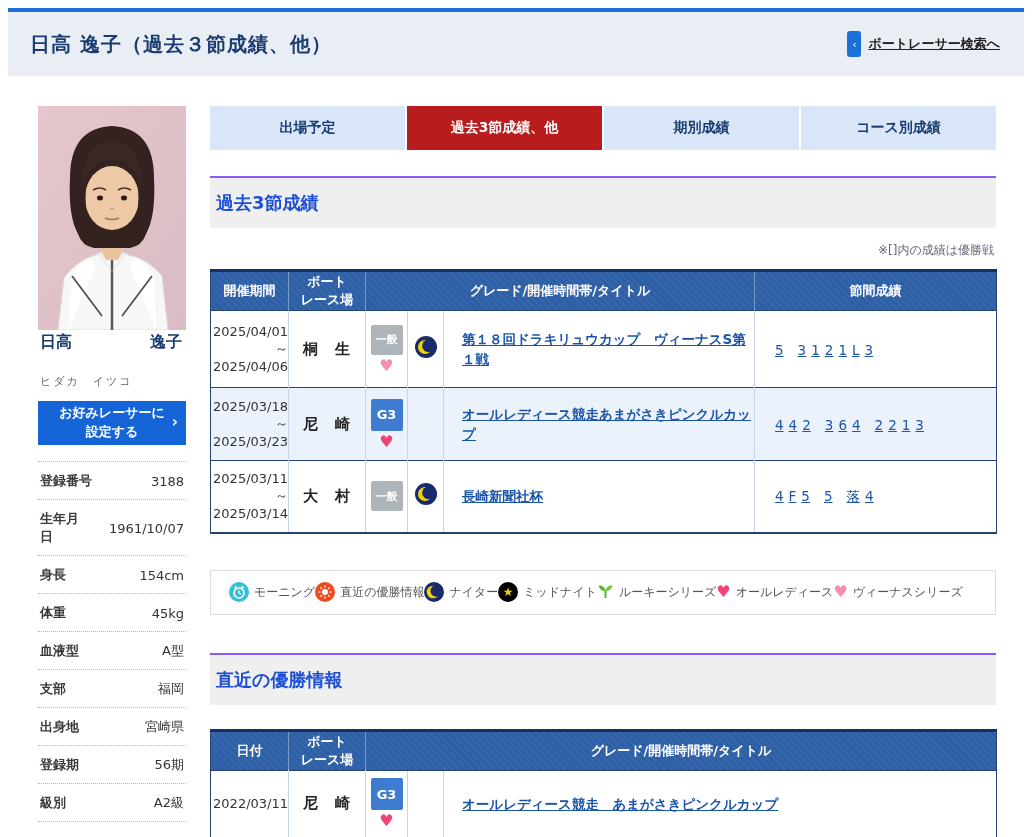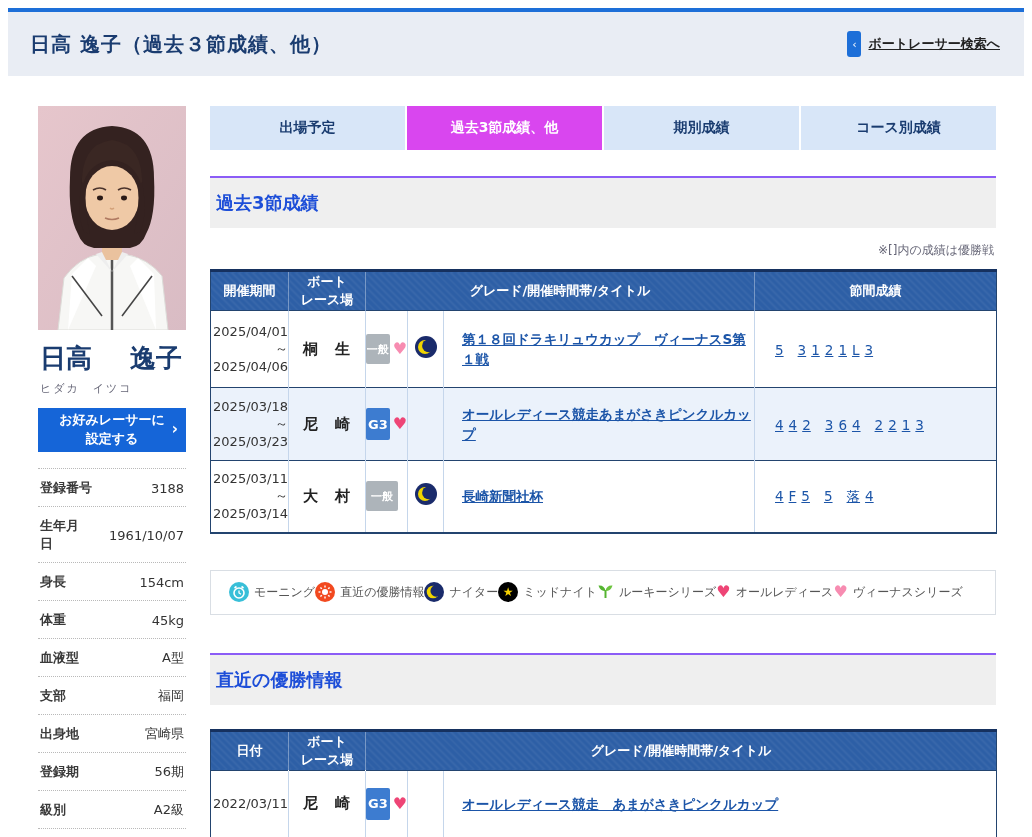--- a/index.html
+++ b/index.html
@@ -17,38 +17,38 @@
     color:#fff; font-size:11px; display:flex; align-items:center; justify-content:center; }
   .back-link { font-size:13px; font-weight:bold; color:#222; text-decoration:underline; cursor:pointer; }
 
   
   .content { display:flex; padding:30px 30px 0 30px; gap:24px; }
   .sidebar { width:148px; flex:none; }
   .main { width:786px; flex:none; }
 
   
   .photo { width:148px; height:224px; overflow:hidden; }
-  .name-row { margin-top:11px; display:flex; justify-content:space-between; padding:0 4px 0 2px;
-    font-size:26px; font-weight:bold; color:#1a3c70;text-align:center; }
-  .kana { margin-top:5px; padding-left:2px; font-size:11px; color:#667; letter-spacing:2px; }
+  .name-row { margin-top:2px; display:flex; justify-content:space-between; padding:0 4px 0 2px;
+    font-size:16px; font-weight:bold; color:#1a3c70;text-align:center; }
+  .kana { margin-top:21px; padding-left:2px; font-size:11px; color:#667; letter-spacing:2px; }
   .fav-button { margin-top:12px; width:148px; height:44px; background:#1565d8; border:none;
     border-radius:0; color:#fff; font-size:13px; font-weight:bold; line-height:1.45;
     position:relative; cursor:pointer; font-family:inherit; }
   .fav-button .arrow { position:absolute; right:8px; top:50%; transform:translateY(-50%); font-size:15px; }
   .profile-list { margin-top:16px; list-style:none; border-top:1px dotted #b9b9b9; }
   .profile-list li { display:flex; justify-content:space-between; align-items:center;
     padding:10px 2px 9px 2px; border-bottom:1px dotted #b9b9b9; font-size:13px;gap:25px; }
   .profile-list .label { font-weight:bold; color:#3a3a3a; }
   .profile-list .value { color:#333; }
 
   
   .tabs { display:flex; gap:2px; height:44px; }
   .tab { flex:1; background:#d8e6f8; color:#1a3c70; font-size:14px; font-weight:bold;
     display:flex; align-items:center; justify-content:center; cursor:pointer; }
-  .tab.active { background:#d946ef; color:#fff; }
+  .tab.active { background:#b91c1c; color:#fff; }
 
   
   .section-header { margin-top:26px; border-top:2px solid #8b5cf6; background:#efefef;
     height:52px; display:flex; align-items:center; padding-left:6px;
     font-size:18px; font-weight:bold; color:#1d4ed8; }
   .section-header.second { margin-top:38px; }
   .note { margin:14px 2px 10px 0; text-align:right; font-size:12px; color:#667; }
 
   
   table.results { width:100%; border-collapse:collapse; table-layout:fixed;
@@ -60,21 +60,21 @@
     border-top:3px solid #16315f; border-left:1px solid rgba(255,255,255,0.35); }
   thead th:first-child { border-left:none; }
   tbody td { border-top:1px solid #23446f; border-left:1px solid #c5d6eb;
     vertical-align:middle; text-align:center; }
   tbody td:first-child { border-left:none;text-align:right; }
   tbody tr.alt { background:#ebf2fb; }
   tr.r1 td { height:77px; } tr.r2 td { height:73px; } tr.r3 td { height:72px; }
   tr.w1 td { height:68px; }
   .c-period { font-size:13px; color:#333; line-height:1.35; }
   .c-venue { font-size:15px; font-weight:bold; color:#222; letter-spacing:1px; }
-  .c-badge .stack { display:flex; align-items:center; gap:3px; }
+  .c-badge .stack { display:flex; flex-direction:column; align-items:center; gap:3px; }
   .badge { width:32px; height:30px; border-radius:2px; color:#fff; font-weight:bold;
     display:flex; align-items:center; justify-content:center; }
   .badge.ippan { background:#adb4ba; font-size:11px; }
   .badge.g3 { background:#3d7cd0; font-size:13px; height:32px; }
   .heart { font-size:16px; line-height:1; }
   .heart.venus { color:#f78cb1; }
   .heart.allladies { color:#ee4576; }
   .c-title { text-align:left !important; padding-left:18px; }
   .title-link { font-size:13.5px; font-weight:bold; color:#1c55a8; text-decoration:underline; cursor:pointer; }
   .c-results { text-align:left !important; padding-left:20px; }

